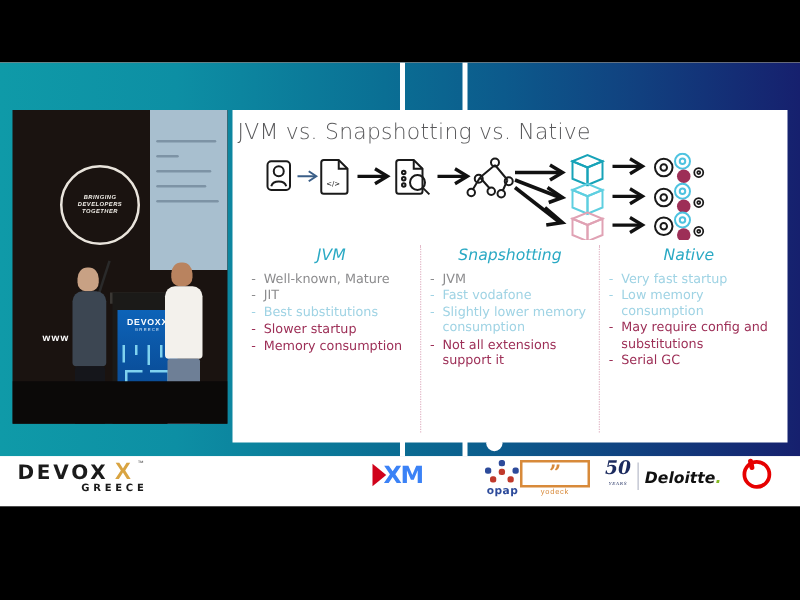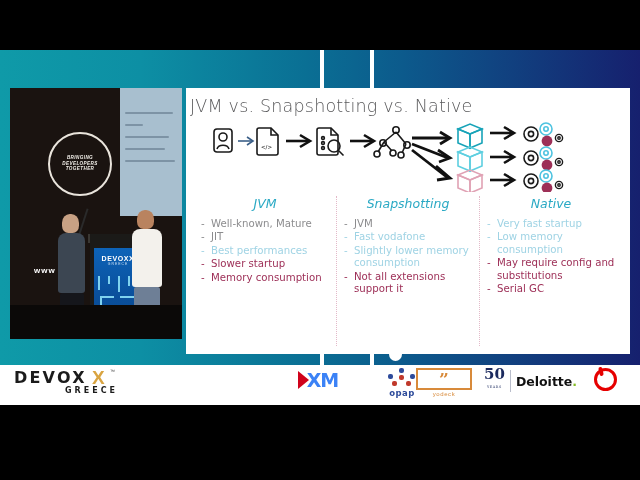--- a/index.html
+++ b/index.html
@@ -91,21 +91,21 @@
   .sp-opap{left:380px;width:44px;}
   .opap-star{height:20px;position:relative;}
   .opap-star i{position:absolute;background:#2d4b9b;border-radius:2px;display:block;}
   .opap-txt{font-family:"DejaVu Sans",sans-serif;font-size:8.5px;color:#2d4b9b;font-weight:bold;letter-spacing:.4px;}
 
   .sp-yodeck{left:416px;width:56px;}
   .yo-box{border:2px solid #d88a3a;height:18px;display:flex;align-items:center;justify-content:center;}
   .yo-q{color:#d88a3a;font-size:17px;line-height:12px;font-weight:bold;font-family:"DejaVu Serif",serif;}
   .yo-txt{font-size:6px;color:#d88a3a;letter-spacing:.6px;margin-top:1px;}
 
-  .sp-del{left:484px;width:112px;display:flex;align-items:center;gap:5px;}
+  .sp-del{left:484px;width:112px;display:flex;align-items:center;gap:5px;font-style:italic;}
   .del-50{font-family:"DejaVu Serif",serif;font-size:15px;color:#1b2a5e;font-weight:bold;line-height:13px;}
   .del-50 small{display:block;font-size:3.4px;letter-spacing:.6px;font-weight:normal;}
   .del-bar{width:1px;height:22px;background:#b9bdcb;}
   .del-txt{font-family:"DejaVu Sans",sans-serif;font-weight:bold;font-size:12.5px;color:#111;}
   .del-txt b{color:#86bc25;}
 
   .sp-vf{left:576px;width:58px;}
   .vf-o{width:17px;height:17px;border-radius:50%;border:3.5px solid #e60000;margin:0 auto;position:relative;}
   .vf-o:after{content:"";position:absolute;left:2px;top:-4px;width:4px;height:9px;background:#e60000;border-radius:2px;transform:rotate(-12deg);}
   .vf-txt{font-family:"DejaVu Sans",sans-serif;font-weight:bold;font-size:8.5px;color:#e60000;margin-top:14px;}
@@ -313,21 +313,21 @@
         </svg>
       </div>
 
       <div class="cols">
 
         <div class="col">
           <div class="col-title">JVM</div>
           <ul>
             <li class="t-gray">Well-known, Mature</li>
             <li class="t-gray">JIT</li>
-            <li class="t-blue">Best performances</li>
+            <li class="t-blue">Best substitutions</li>
             <li class="t-red">Slower startup</li>
             <li class="t-red">Memory consumption</li>
           </ul>
         </div>
 
         <div class="col">
           <div class="col-title">Snapshotting</div>
           <ul>
             <li class="t-gray">JVM</li>
             <li class="t-blue">Fast vodafone</li>

